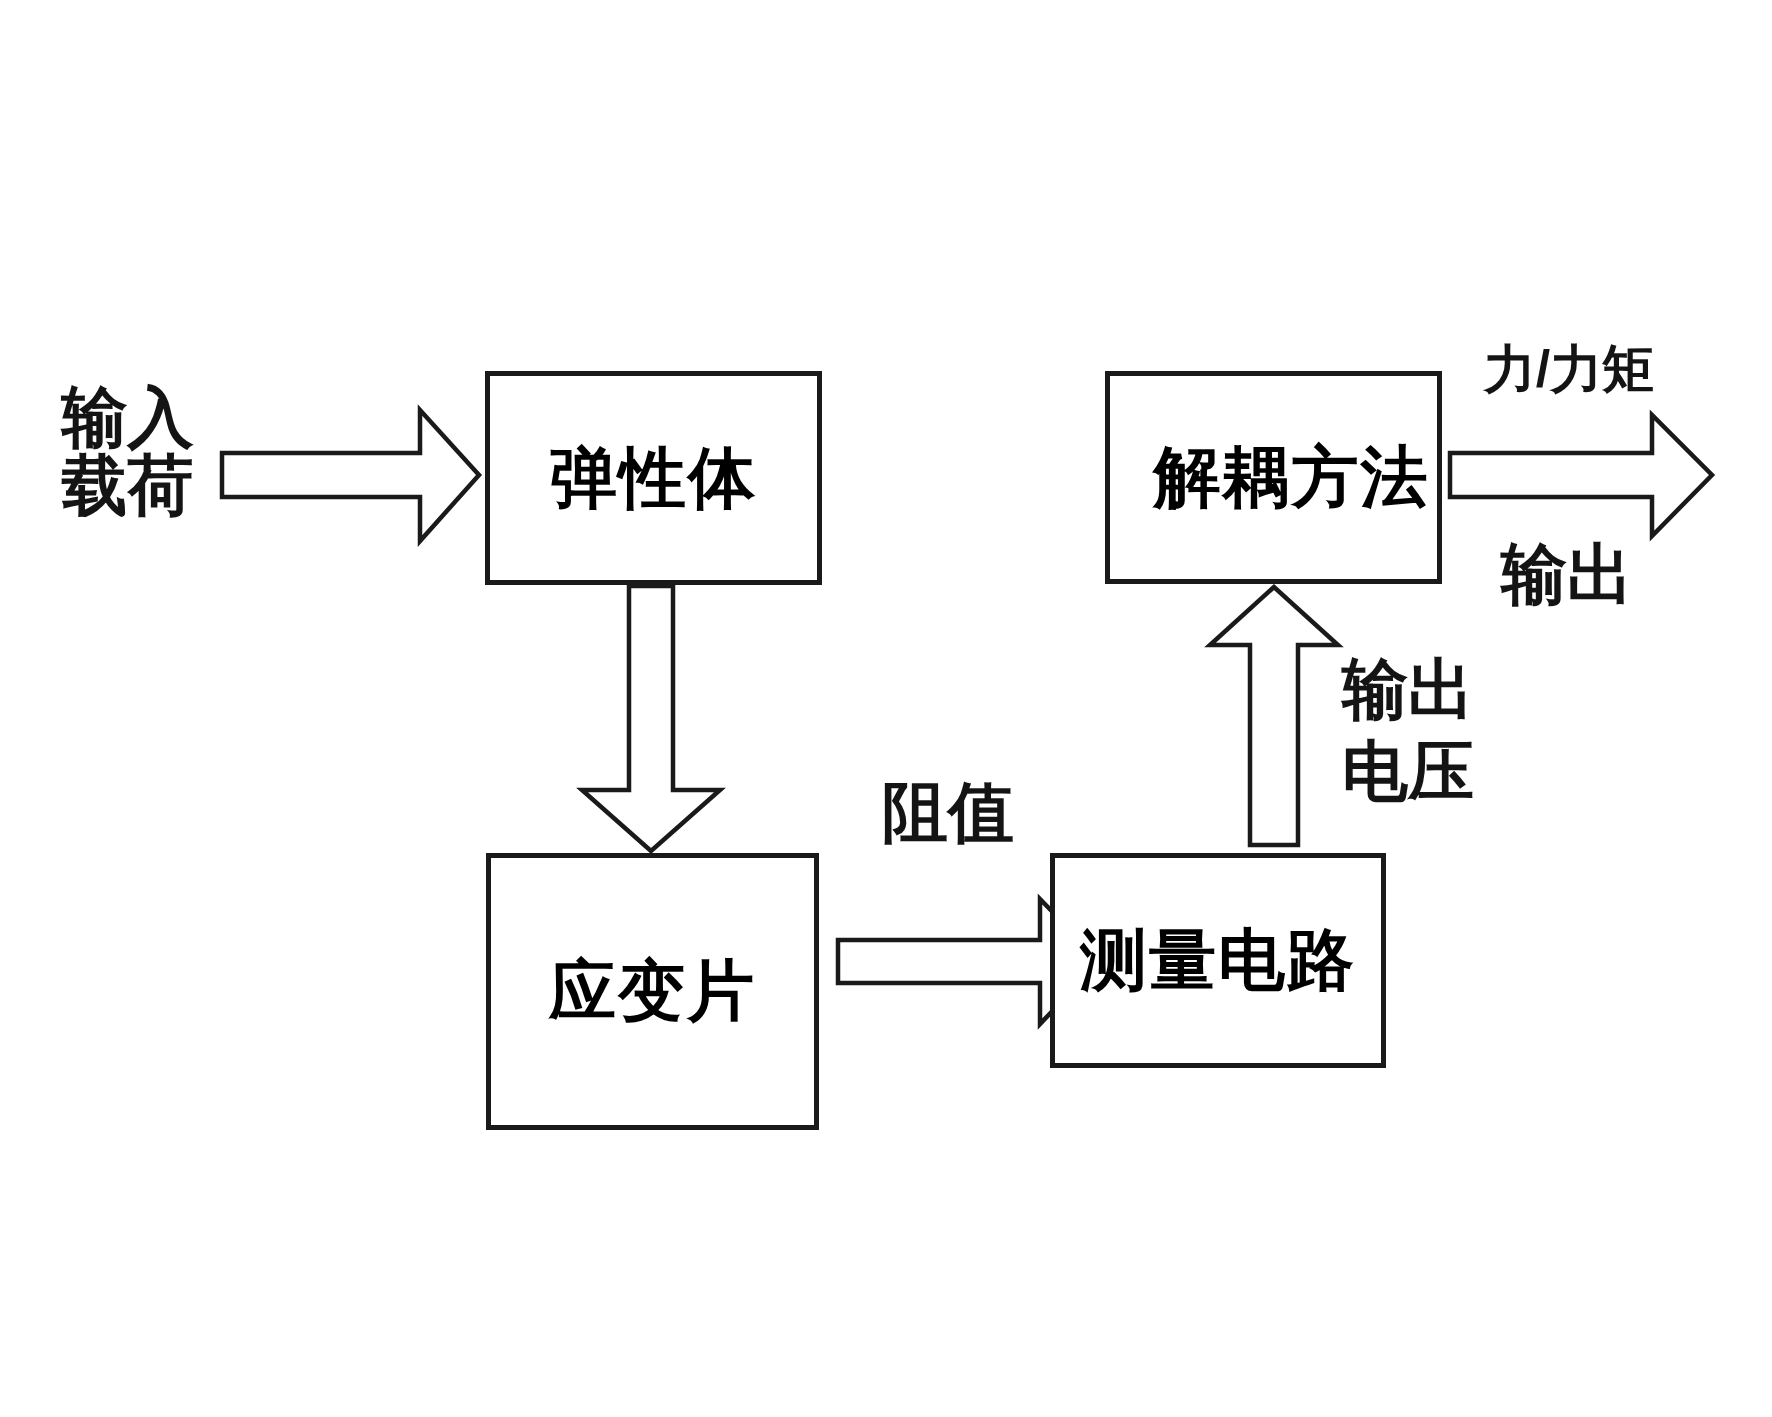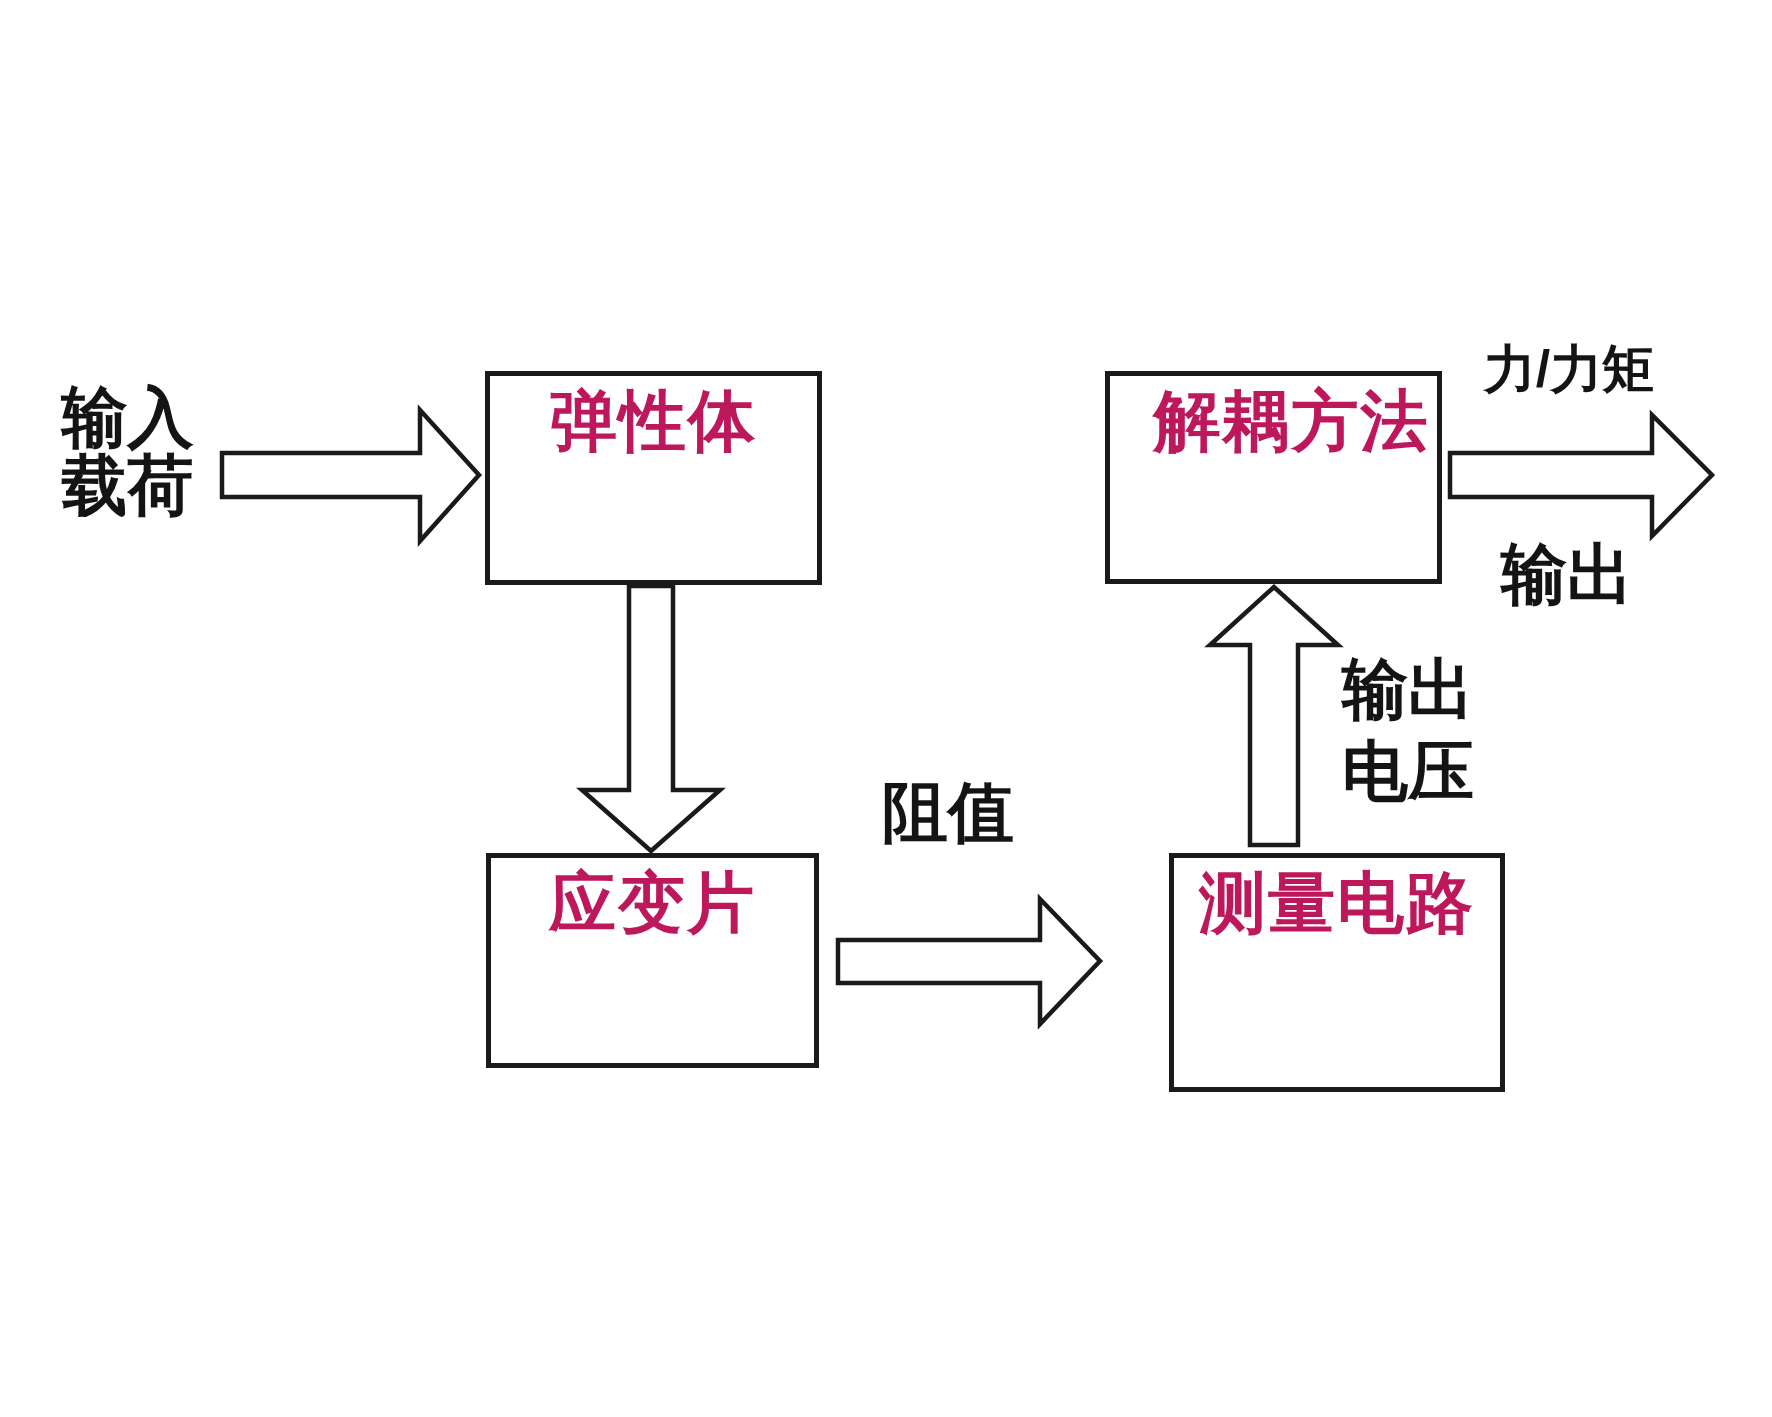--- a/index.html
+++ b/index.html
@@ -28,26 +28,26 @@
     stroke: #1a1a1a;
     stroke-width: 4.5;
     stroke-linejoin: miter;
   }
   .box {
     position: absolute;
     box-sizing: border-box;
     border: 5px solid #1a1a1a;
     background: #ffffff;
     display: flex;
-    align-items: flex-start;
+    align-items: center;
     justify-content: center;
     font-size: 67px;
     font-weight: 700;
     letter-spacing: 2px;
-    color: #be185d;
+    color: #000000;
   }
   .lbl {
     position: absolute;
     font-size: 66px;
     font-weight: 700;
     text-align: center;
     white-space: pre-line;
     line-height: 68px;
     color: #141414;
   }
@@ -67,29 +67,29 @@
 
     <polygon class="arrow" points="1250,845 1250,645 1210,645 1274,587 1338,645 1298,645 1298,845"></polygon>
 
     <polygon class="arrow" points="1450,453 1652,453 1652,415 1712,475 1652,536 1652,497 1450,497"></polygon>
   </svg>
 
   <div class="box" style="left:485px; top:371px; width:337px; height:214px;">
     <span>弹性体</span>
   </div>
 
-  <div class="box" style="left:486px; top:853px; width:333px; height:215px;">
+  <div class="box" style="left:486px; top:853px; width:333px; height:277px;">
     <span>应变片</span>
   </div>
 
   <div class="box" style="left:1105px; top:371px; width:337px; height:213px;padding-left:36px;">
     <span>解耦方法</span>
   </div>
 
-  <div class="box" style="left:1169px; top:853px; width:336px; height:239px;">
+  <div class="box" style="left:1050px; top:853px; width:336px; height:215px;">
     <span>测量电路</span>
   </div>
 
   <div class="lbl" style="left:40px; top:383px; width:175px;">输入
 载荷</div>
 
 
   <div class="lbl" style="left:858px; top:776px; width:180px; line-height:72px;">阻值</div>
 
 

